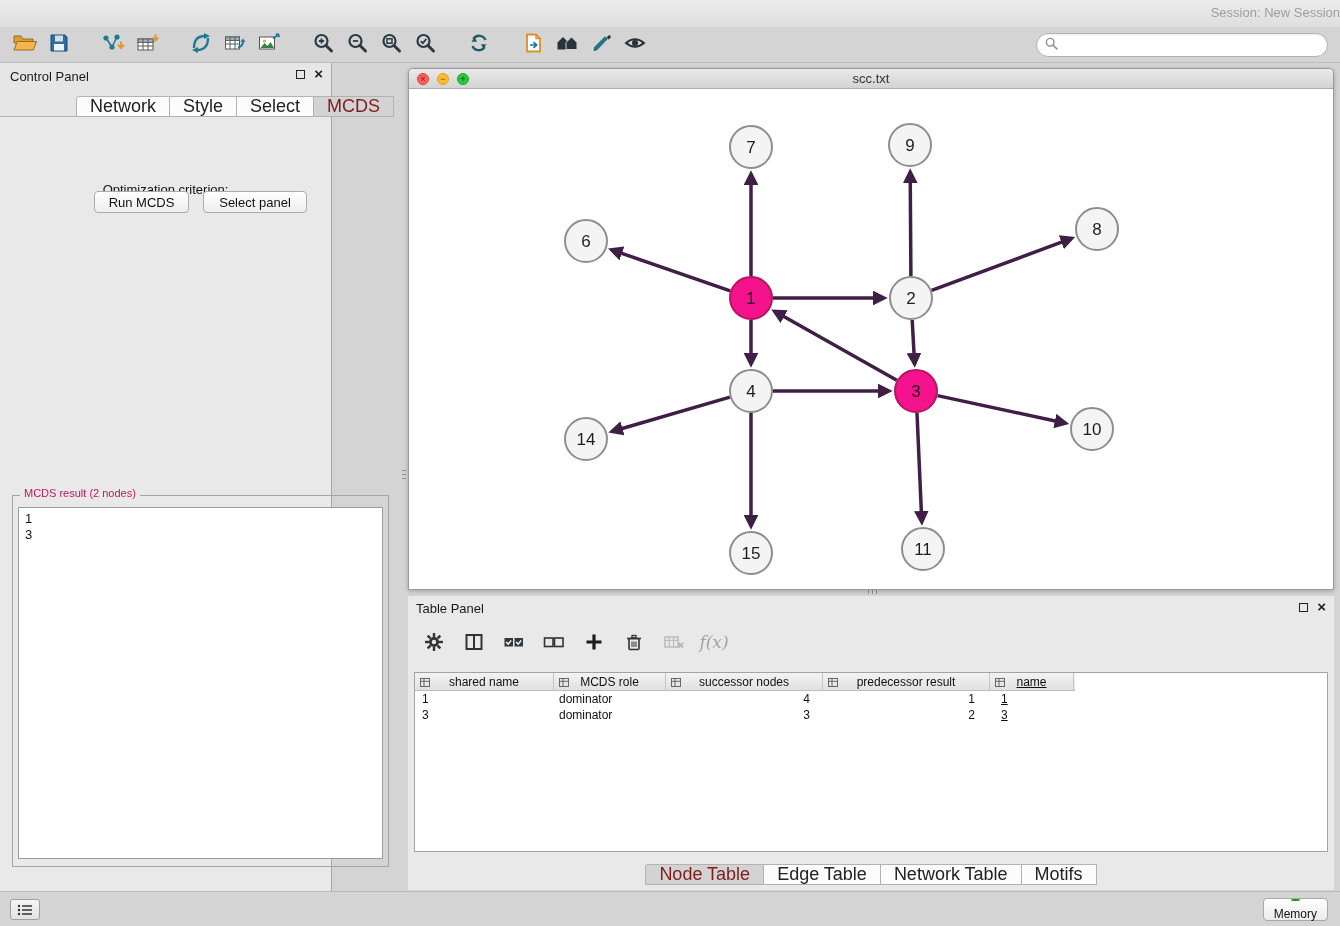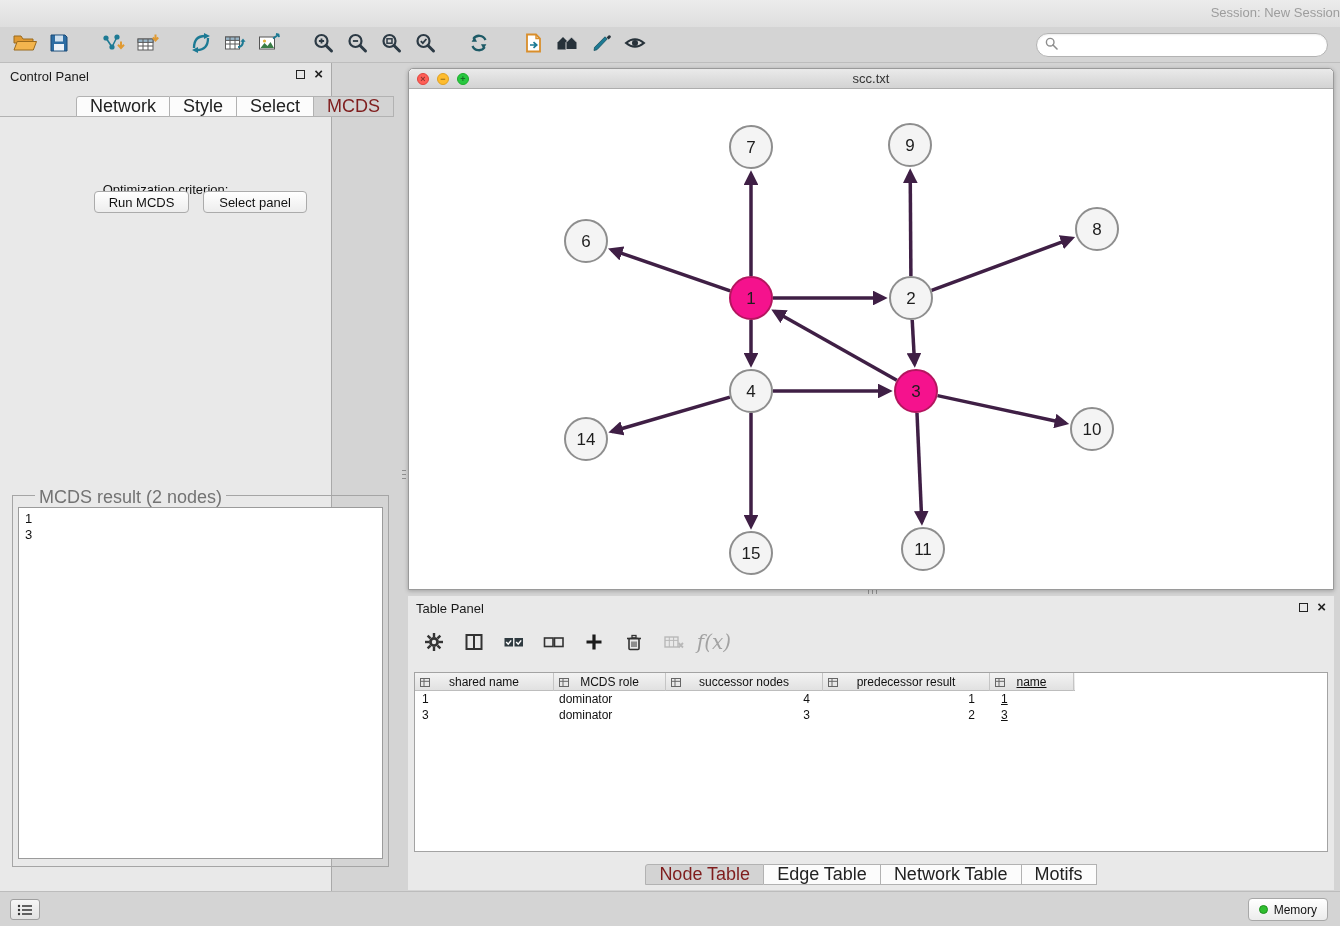--- a/index.html
+++ b/index.html
@@ -42,21 +42,21 @@
   .sel-arrows{position:absolute;right:6px;top:4px;display:flex;flex-direction:column;gap:2px;}
   .sel-arrows i{display:block;width:0;height:0;border-left:4px solid transparent;border-right:4px solid transparent;}
   .sel-arrows .up{border-bottom:5px solid #444;}
   .sel-arrows .dn{border-top:5px solid #444;}
   .btn{position:absolute;height:22px;background:linear-gradient(#ffffff,#ededed);
     border:1px solid #ababab;border-radius:4px;font-size:13px;color:#111;
     display:flex;align-items:center;justify-content:center;}
   .run-btn{left:94px;top:74px;width:95px;}
   .closep-btn{left:203px;top:74px;width:104px;}
   .group-box{position:absolute;left:12px;top:378px;width:377px;height:372px;border:1px solid #a5a5a5;}
-  .group-legend{position:absolute;left:22px;top:-9px;background:#e9e9e9;padding:0 4px;font-size:18px;color:#737373;}
+  .group-legend{position:absolute;left:7px;top:-9px;background:#e9e9e9;padding:0 4px;font-size:11px;color:#be185d;}
   .result-list{position:absolute;left:5px;right:5px;top:11px;bottom:7px;background:#fff;
     border:1px solid #9b9b9b;padding:3px 6px;font-size:13px;line-height:16px;color:#111;overflow:hidden;}
 
   
   .net-window{position:absolute;left:408px;top:68px;width:926px;height:522px;background:#fff;
     border:1px solid #9a9a9a;border-radius:5px 5px 0 0;box-shadow:0 1px 4px rgba(0,0,0,0.25);}
   .net-titlebar{height:20px;background:linear-gradient(#eaeaea,#d3d3d3);border-bottom:1px solid #adadad;
     border-radius:5px 5px 0 0;text-align:center;line-height:20px;font-size:13px;color:#333;position:relative;}
   .traffic{position:absolute;left:8px;top:4px;display:flex;gap:8px;}
   .light{width:12px;height:12px;border-radius:50%;font-size:9px;line-height:11px;text-align:center;
@@ -73,21 +73,21 @@
   .vsplit i{display:block;width:4px;height:1px;background:#8f8f8f;}
   .hsplit{position:absolute;left:858px;top:589px;width:28px;height:6px;display:flex;
     justify-content:center;gap:3px;align-items:center;}
   .hsplit i{display:block;width:1px;height:4px;background:#8f8f8f;}
 
   
   .table-panel{position:absolute;left:408px;top:596px;width:926px;height:294px;background:#e9e9e9;}
   .tp-header{height:24px;display:flex;align-items:center;padding:0 8px;font-size:13px;color:#1a1a1a;position:relative;}
   .tp-toolbar{position:absolute;left:0;top:30px;height:32px;display:flex;align-items:center;padding-left:14px;gap:16px;}
   .tp-ic{width:24px;height:24px;display:flex;align-items:center;justify-content:center;}
-  .fx{font-family:"DejaVu Serif",serif;font-style:italic;font-size:20px;color:#a2a2a2;}
+  .fx{font-family:"DejaVu Serif",serif;font-style:italic;font-size:17px;color:#a2a2a2;}
   .tp-table{position:absolute;left:6px;top:76px;width:914px;height:180px;background:#fff;
     border:1px solid #a3a3a3;overflow:hidden;}
   .thead{display:flex;height:18px;background:linear-gradient(#f3f3f3,#e1e1e1);border-bottom:1px solid #bdbdbd;width:660px;text-align:center;}
   .thcell{position:relative;display:flex;align-items:center;justify-content:center;
     font-size:12px;color:#111;border-right:1px solid #c5c5c5;height:18px;}
   .thcell svg{position:absolute;left:5px;top:4px;}
   .c0{width:139px;} .c1{width:112px;} .c2{width:157px;} .c3{width:167px;} .c4{width:84px;text-decoration:underline;}
   .trow{display:flex;height:16px;font-size:12px;color:#111;align-items:center;}
   .trow .tcell{height:16px;line-height:16px;}
   .trow .c0{padding-left:7px;} .trow .c1{padding-left:5px;}
@@ -95,21 +95,21 @@
   .trow .c4{padding-left:11px;}
   .tp-tabs{position:absolute;left:0;top:268px;width:100%;display:flex;justify-content:center;}
 
   
   .status-bar{position:absolute;left:0;top:891px;width:1340px;height:35px;background:#d4d4d4;
     border-top:1px solid #bcbcbc;}
   .sb-left-btn{position:absolute;left:10px;top:7px;width:30px;height:21px;border:1px solid #9f9f9f;
     border-radius:3px;background:linear-gradient(#f6f6f6,#e2e2e2);display:flex;align-items:center;justify-content:center;}
   .memory-btn{position:absolute;right:12px;top:6px;height:23px;padding:0 10px;border:1px solid #a8a8a8;
     border-radius:4px;background:linear-gradient(#ffffff,#ececec);display:flex;align-items:center;gap:6px;
-    font-size:12px;color:#111;}
+    font-size:12px;color:#111;flex-direction:column;}
   .green-dot{width:9px;height:9px;border-radius:50%;background:#2fbe2f;border:1px solid #1f8f1f;}
 </style>
 </head>
 <body>
 
 <div class="titlebar">
   <span>Session: New Session</span>
 </div>
 
 <div class="toolbar">

